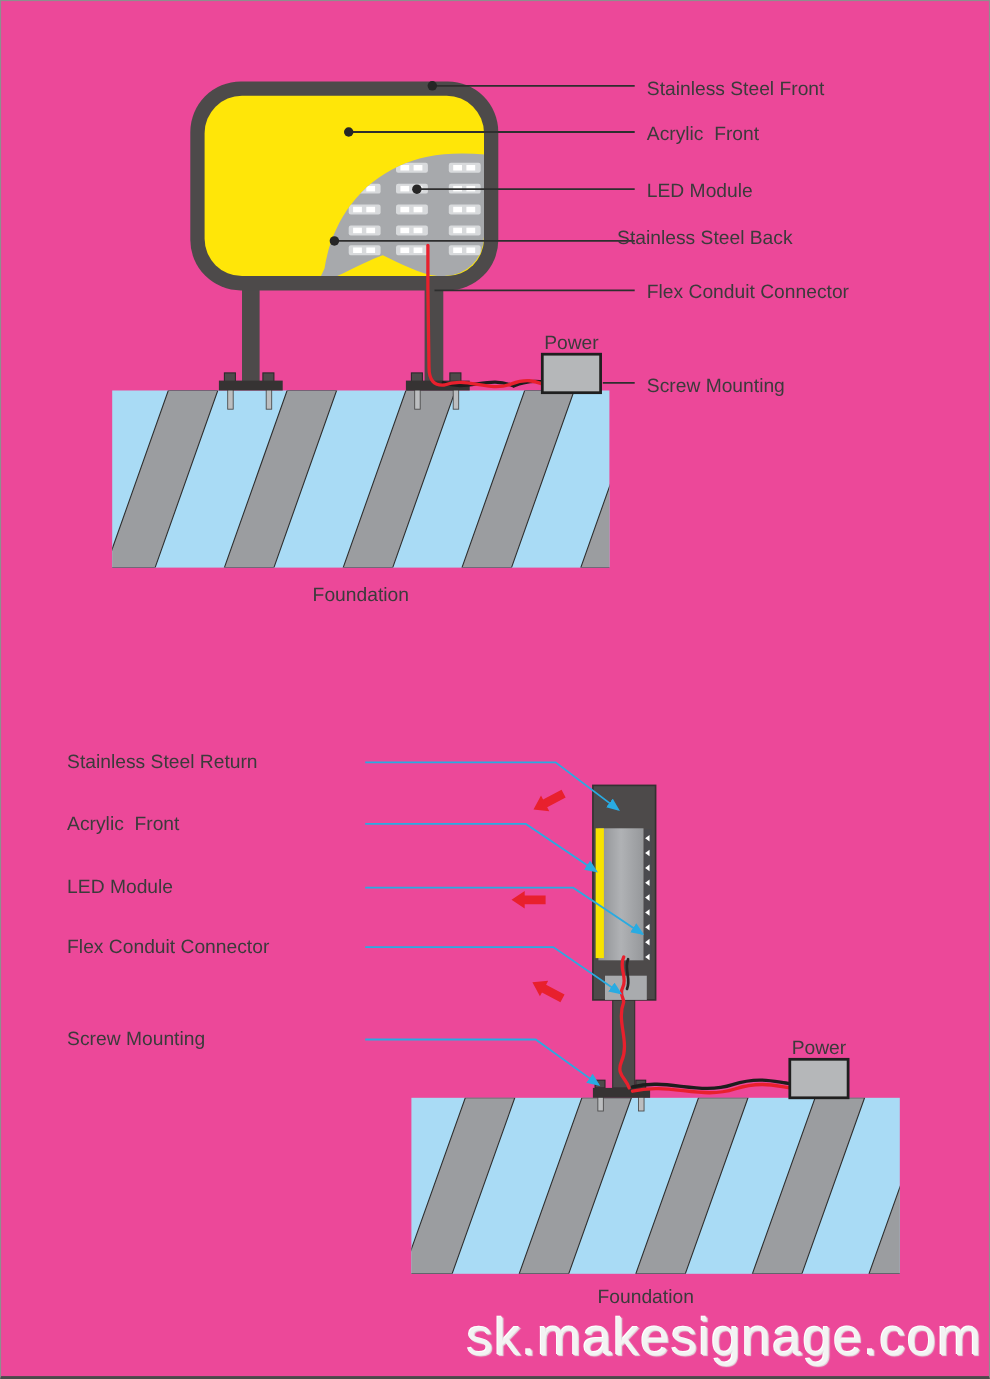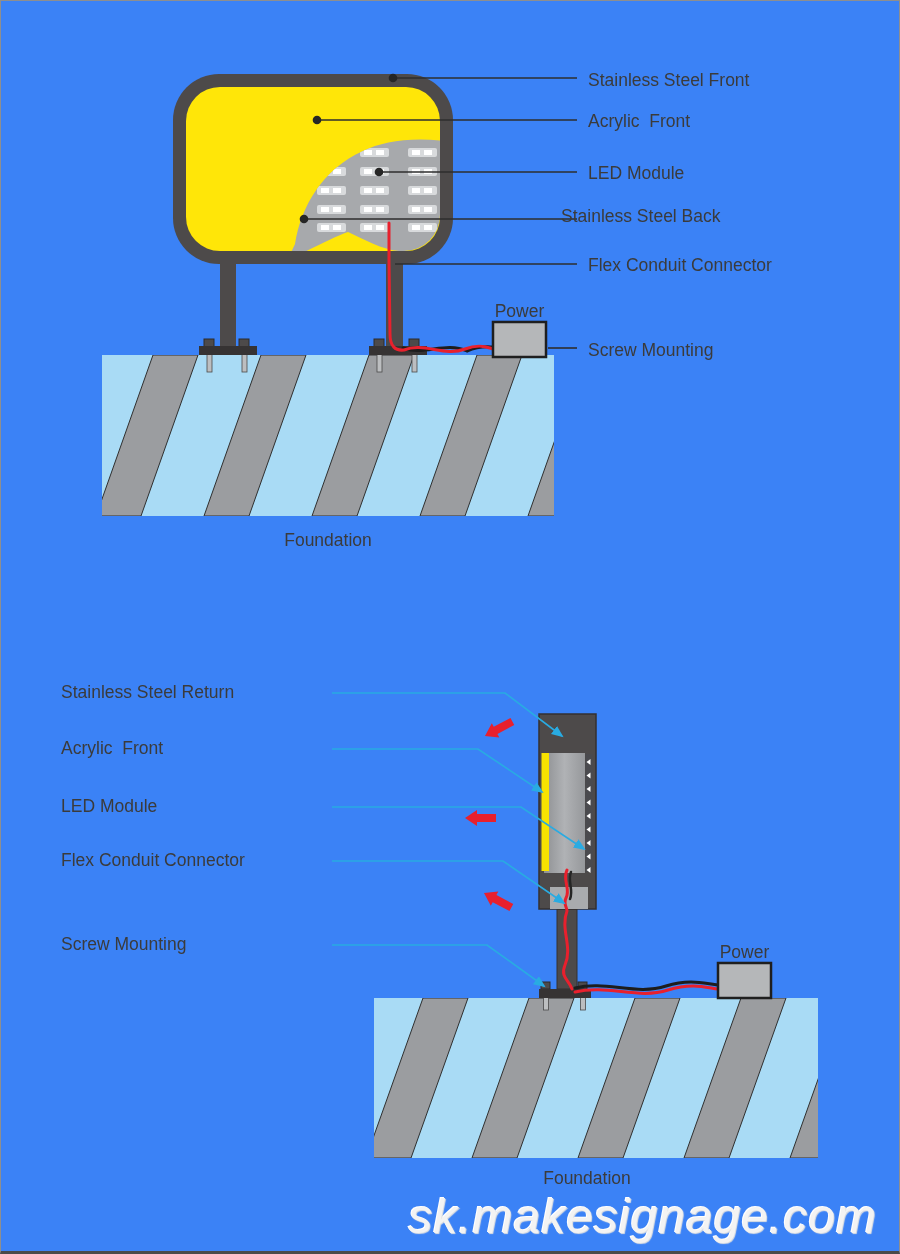--- a/index.html
+++ b/index.html
@@ -1,44 +1,43 @@
 <!DOCTYPE html>
 <html><head>
 <meta charset="utf-8">
 <style>
   html,body{margin:0;padding:0;background:#fff;}
   .canvas{
     position:relative;
     width:898px;height:1250px;
     border:1px solid #8e8e8e;
     border-bottom:3px solid #4a4a4a;
-    background:#3b82f6;
+    background:#ec4899;
     font-family:"Liberation Sans", sans-serif;
     overflow:hidden;
   }
   svg{position:absolute;left:0;top:0;}
   .lbl{
     position:absolute;
     transform:translateY(-50%);
     font-size:17.5px;
     color:#3b3b3b;
     white-space:pre;
     line-height:1;
   }
   .lbl.rt{text-align:left;}
   .lbl.ctr{text-align:center;}
   .watermark{
     position:absolute;
-    right:22px;
+    right:6px;
     top:1188px;
     font-size:48px;
     color:#f3f3f3;
     text-shadow:1px 1px 1px #e2e2e2, -1px -1px 0 #ffffff;
     letter-spacing:1px;
-    font-style:italic;
   }
 </style>
 </head>
 <body>
 
 <div class="canvas">
 
   <svg width="900" height="620" viewBox="0 0 900 620">
     <defs>
       <clipPath id="fClipTop">

